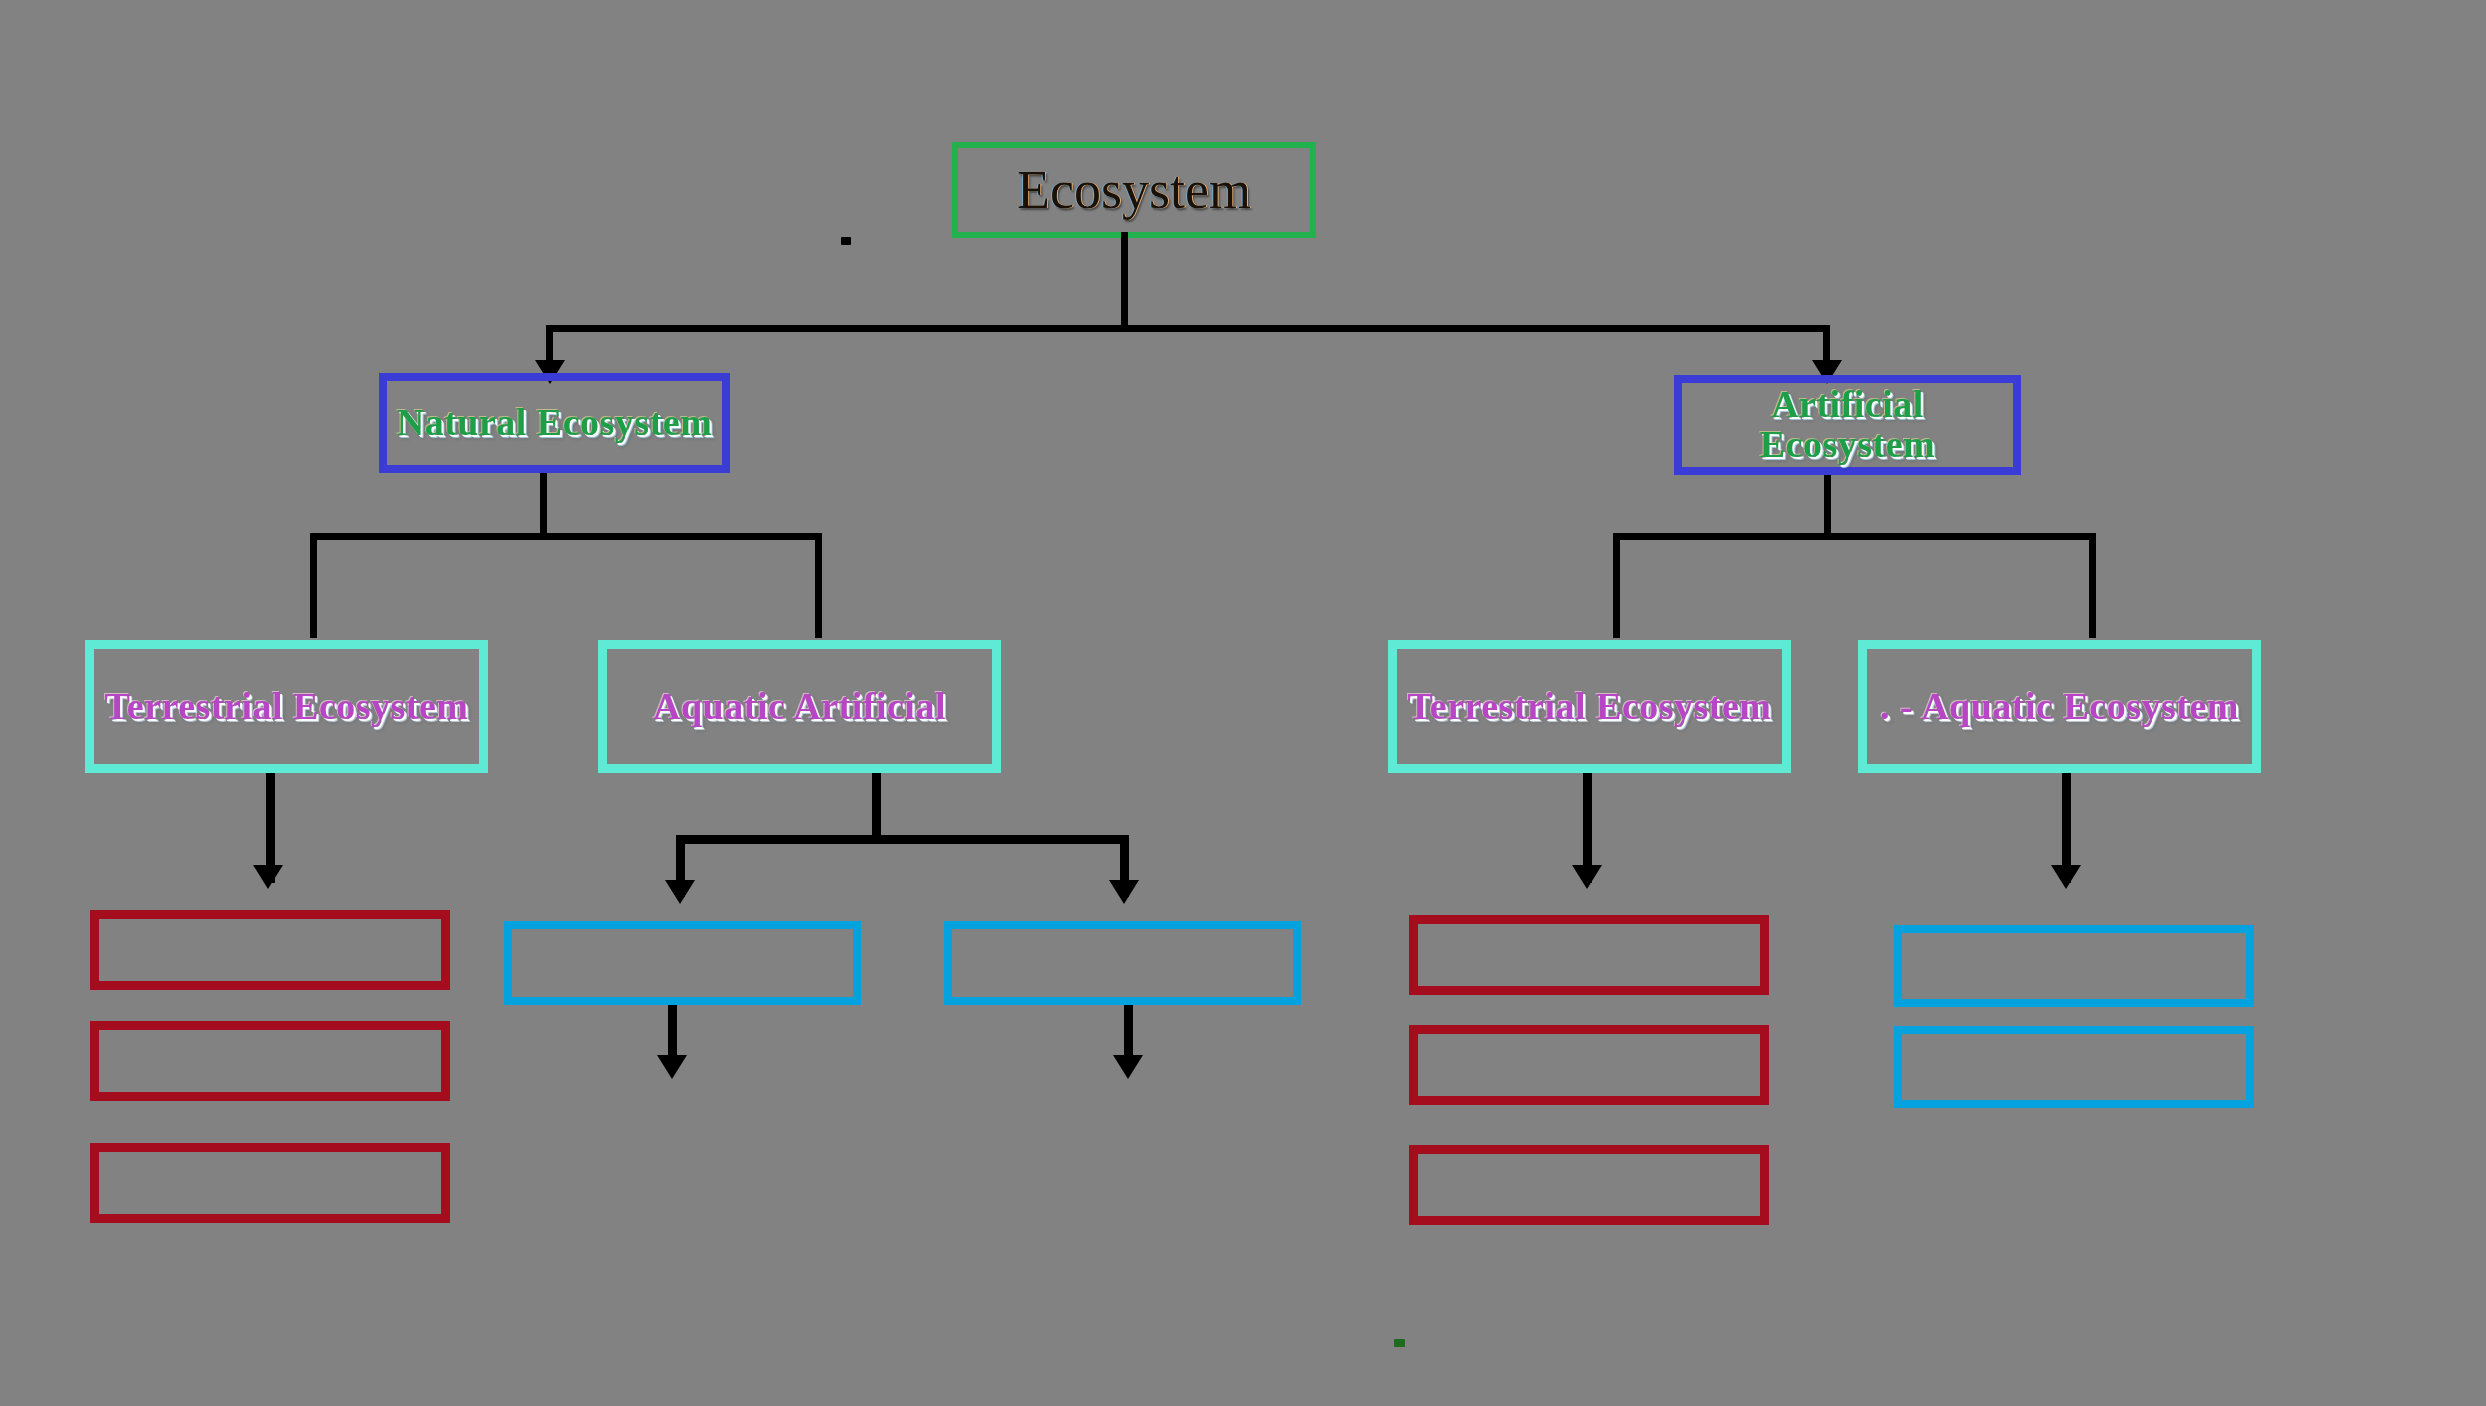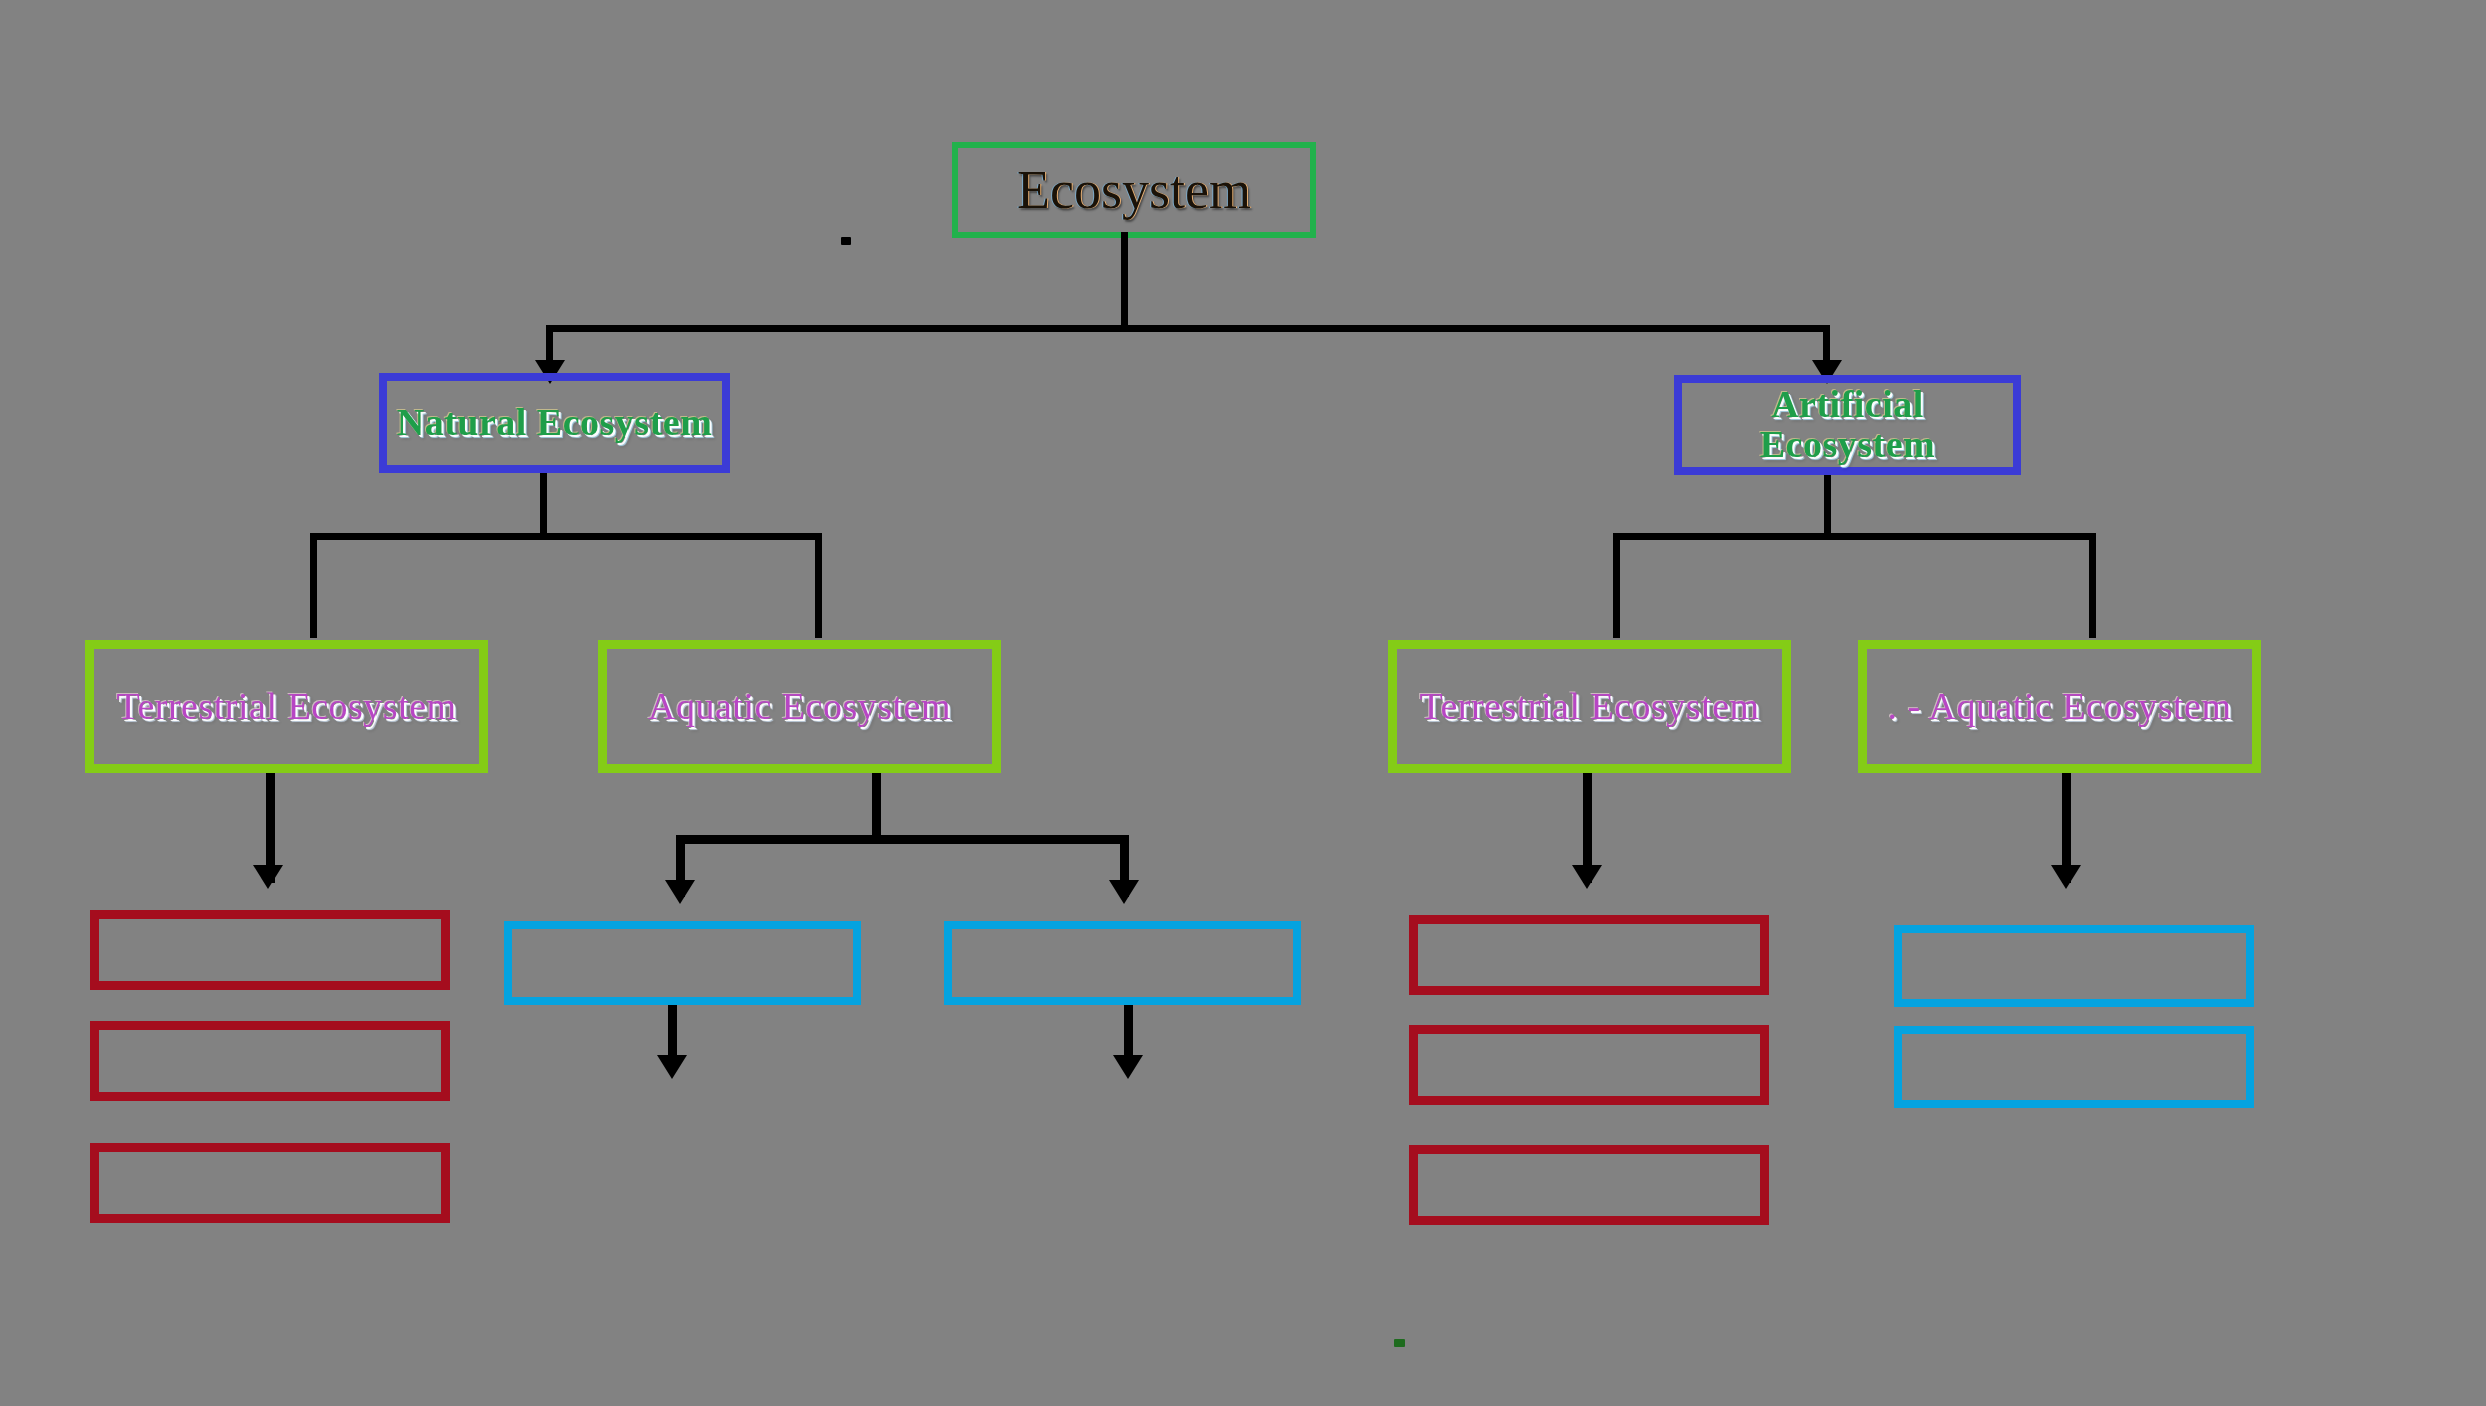--- a/index.html
+++ b/index.html
@@ -53,23 +53,23 @@
     color: #1f9e4a;
     text-shadow:
       2px 2px 0 rgba(255,255,255,0.95),
       3px 3px 1px rgba(180,230,255,0.8),
       -1px -1px 0 rgba(255,240,150,0.5),
       4px 4px 3px rgba(0,0,0,0.18);
   }
 
   
   .node.lvl3 {
-    border: 9px solid #84cc16;
+    border: 9px solid #5eead4;
     font-size: 38px;
-    font-weight: normal;
+    font-weight: bold;
     font-family: "Liberation Serif", serif;
     letter-spacing: 0.5px;
     color: #b746c4;
     text-shadow:
       2px 2px 0 rgba(255,255,255,0.95),
       3px 3px 1px rgba(215,235,255,0.75),
       -1px -1px 0 rgba(255,225,235,0.6),
       4px 4px 3px rgba(0,0,0,0.15);
   }
 
@@ -143,21 +143,21 @@
   <div class="vline" style="left:1824px; top:475px; width:7px; height:61px;"></div>
   <div class="hline" style="left:1613px; top:533px; width:483px; height:7px;"></div>
   <div class="vline" style="left:1613px; top:533px; width:7px; height:105px;"></div>
   <div class="vline" style="left:2089px; top:533px; width:7px; height:105px;"></div>
 
   <div class="node lvl3" style="left:85px; top:640px; width:403px; height:133px;">
     <span>Terrestrial Ecosystem</span>
   </div>
 
   <div class="node lvl3" style="left:598px; top:640px; width:403px; height:133px;">
-    <span>Aquatic  Ecosystem</span>
+    <span>Aquatic  Artificial</span>
   </div>
 
   <div class="node lvl3" style="left:1388px; top:640px; width:403px; height:133px;">
     <span>Terrestrial Ecosystem</span>
   </div>
 
   <div class="node lvl3" style="left:1858px; top:640px; width:403px; height:133px;">
     <span>. - Aquatic Ecosystem</span>
   </div>
 

